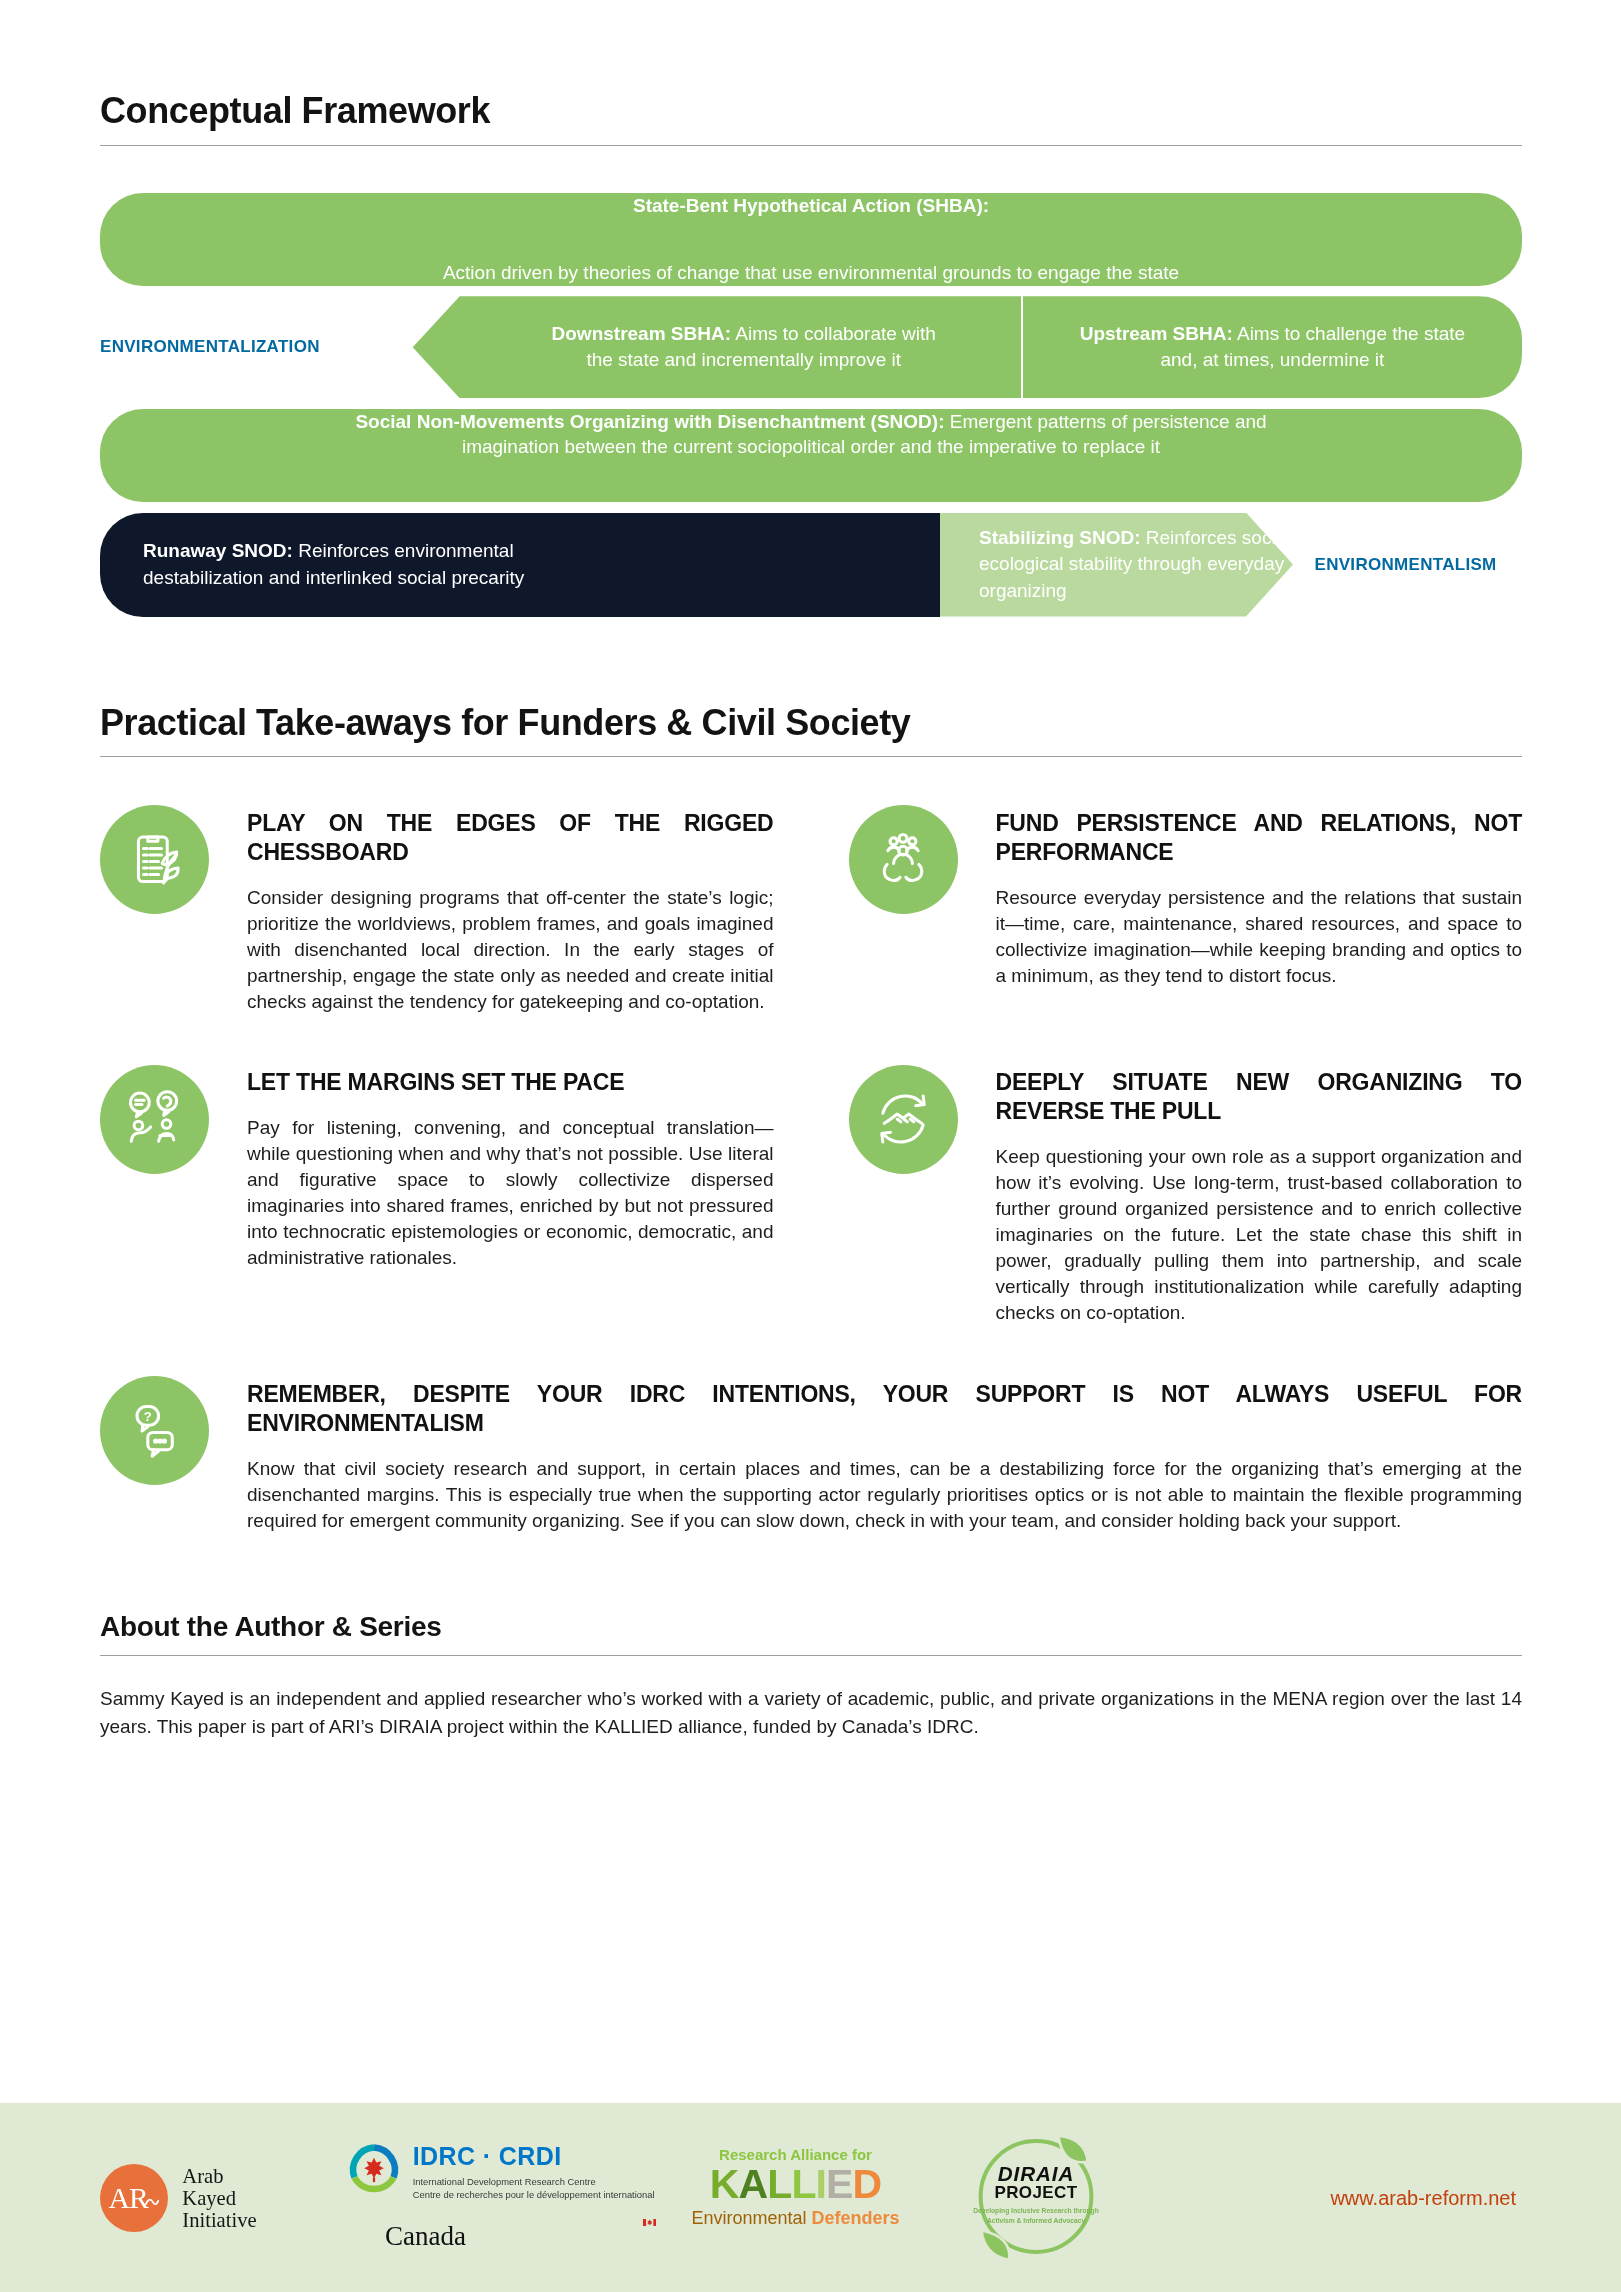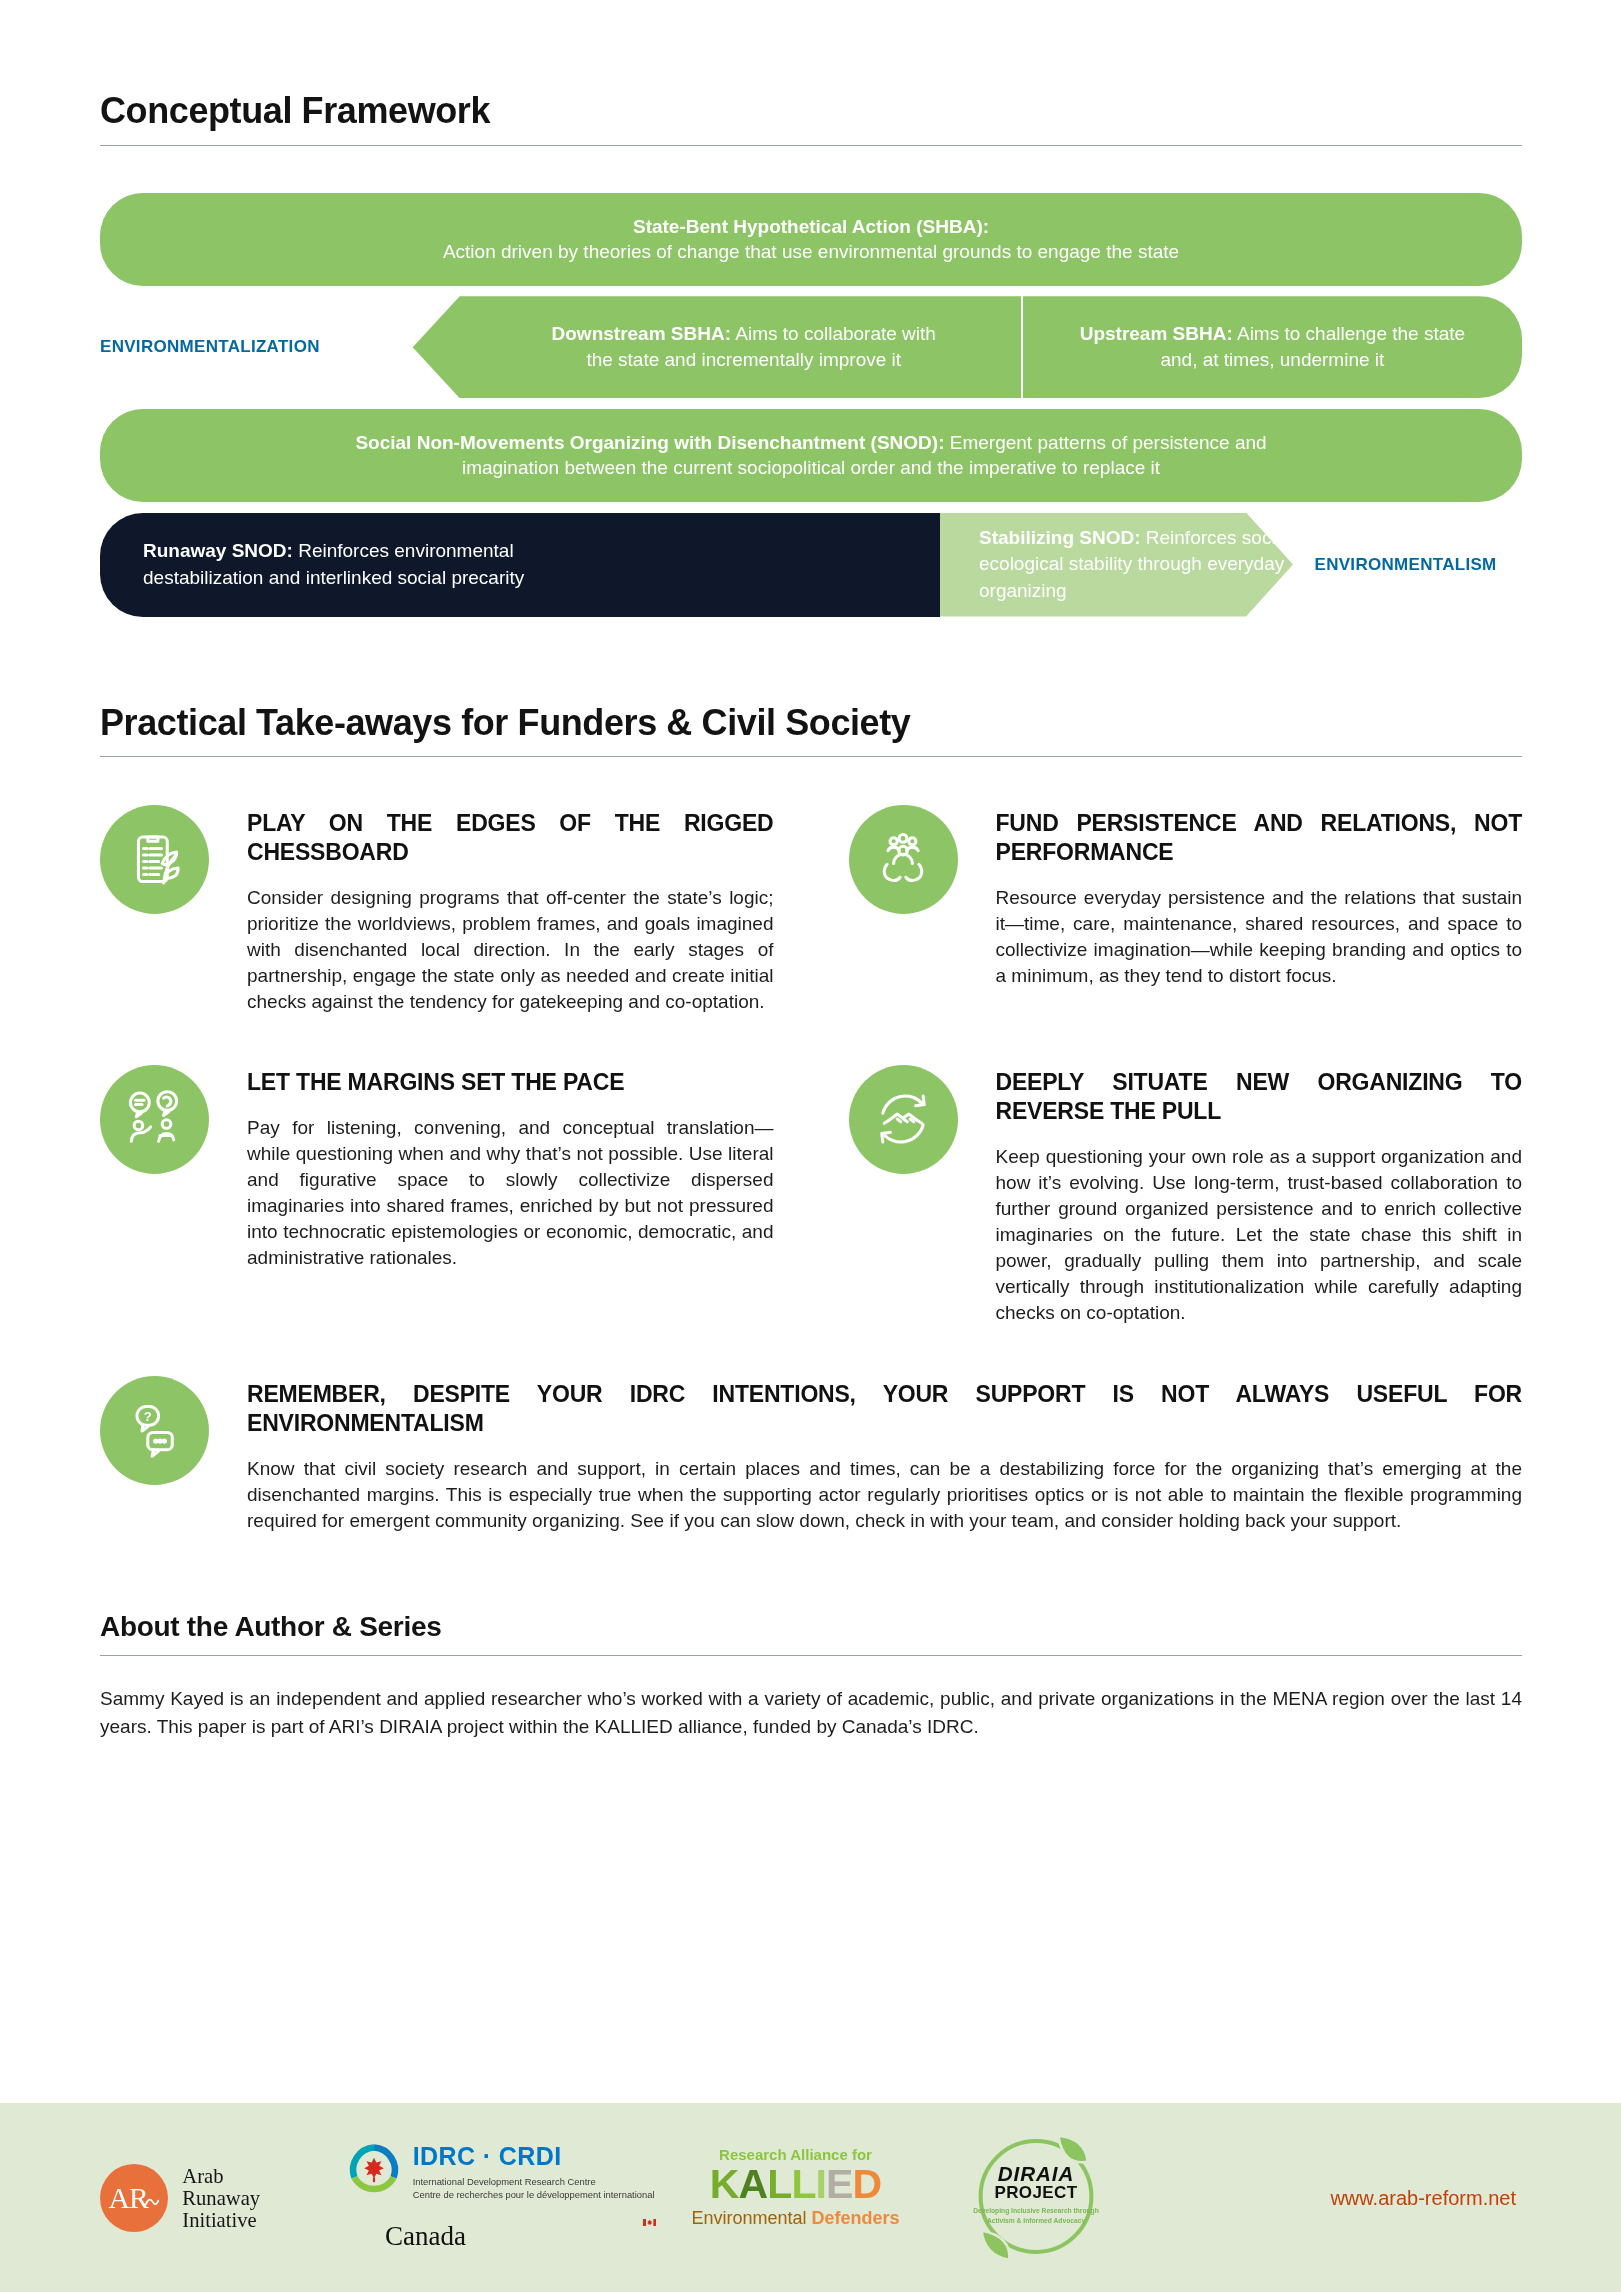--- a/index.html
+++ b/index.html
@@ -15,21 +15,21 @@
   h2.sec { font-size:28px; font-weight:800; color:#131313; letter-spacing:-0.3px; }
   .rule { border:none; border-top:1.8px solid #98a0a0; margin-top:12.5px; }
 
   
   #fw-title { padding-top:90px; }
   .diagram { margin-top:47px; }
   .diagram .row { margin-bottom:10.7px; }
   .gbox {
     background:#8dc566; color:#fff; text-align:center;
     font-size:19px; line-height:1.34;
-    display:flex; flex-direction:column; justify-content:center; align-items:center;
+    display:flex; flex-direction:column; justify-content:space-between; align-items:center;
   }
   .gbox .b, .inlinemix .b { font-weight:700; }
   .row1 { min-height:93px; border-radius:43px; }
   .row3 { min-height:93px; border-radius:43px; }
   .row3 p { max-width:931px; }
 
   .row2 { display:flex; align-items:stretch; min-height:102px; }
   .side-label {
     color:#0369a1; font-weight:700; font-size:17px; letter-spacing:0.3px;
     display:flex; align-items:center;
@@ -291,21 +291,21 @@
 
   <div class="f-abs ari">
     <div class="ari-circle">
       <span>AR</span>
       <svg width="14.3" height="14.3" viewBox="0 0 16 16" style="margin:12.5px 0 0 -2.7px">
           <path d="M1 8 q4 -9 8 -2 q3 5 6 -2" stroke="#fff" stroke-width="2" fill="none" stroke-linecap="round"></path>
         </svg>
     </div>
     <div class="ari-name">
       <div>Arab</div>
-      <div>Runaway</div>
+      <div>Kayed</div>
       <div>Initiative</div>
     </div>
   </div>
 
   <div class="f-abs idrc">
     <div class="idrc-top">
       <svg width="56" height="56" viewBox="0 0 60 60">
         <path d="M9 38 A24 24 0 0 1 30 6" stroke="#00a5b5" stroke-width="7" fill="none"></path>
         <path d="M30 6 A24 24 0 0 1 51 38" stroke="#0b7dc1" stroke-width="7" fill="none"></path>
         <path d="M51 38 A24 24 0 0 1 9 38" stroke="#8dc63f" stroke-width="7" fill="none"></path>

